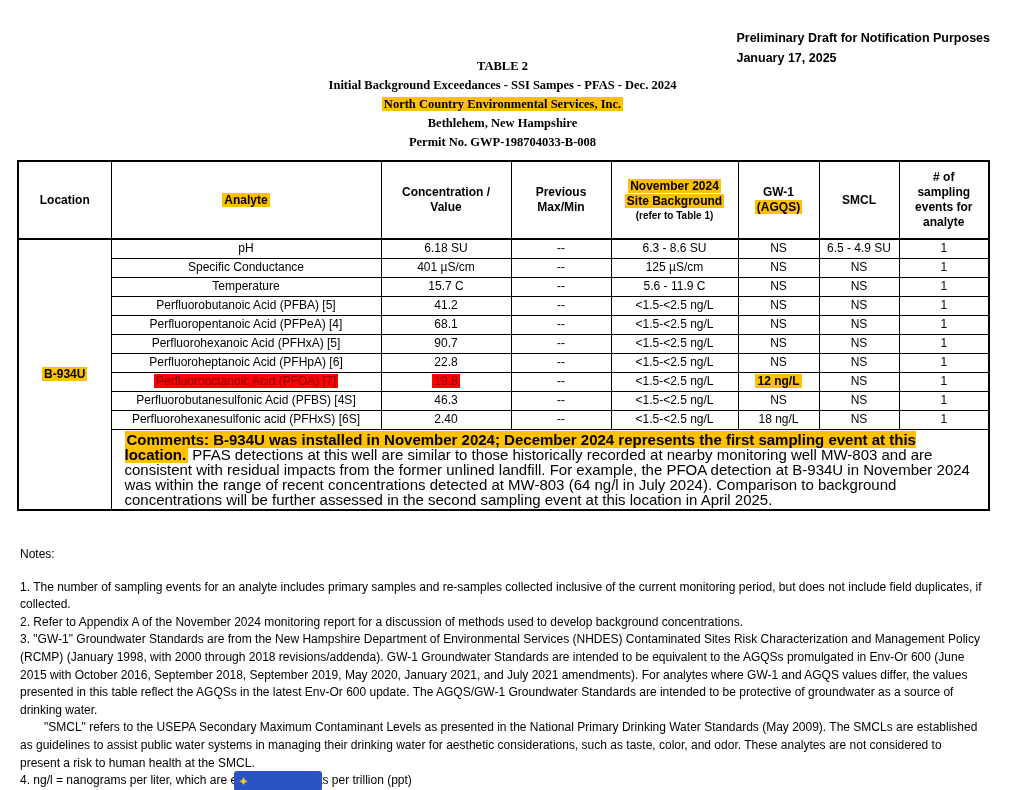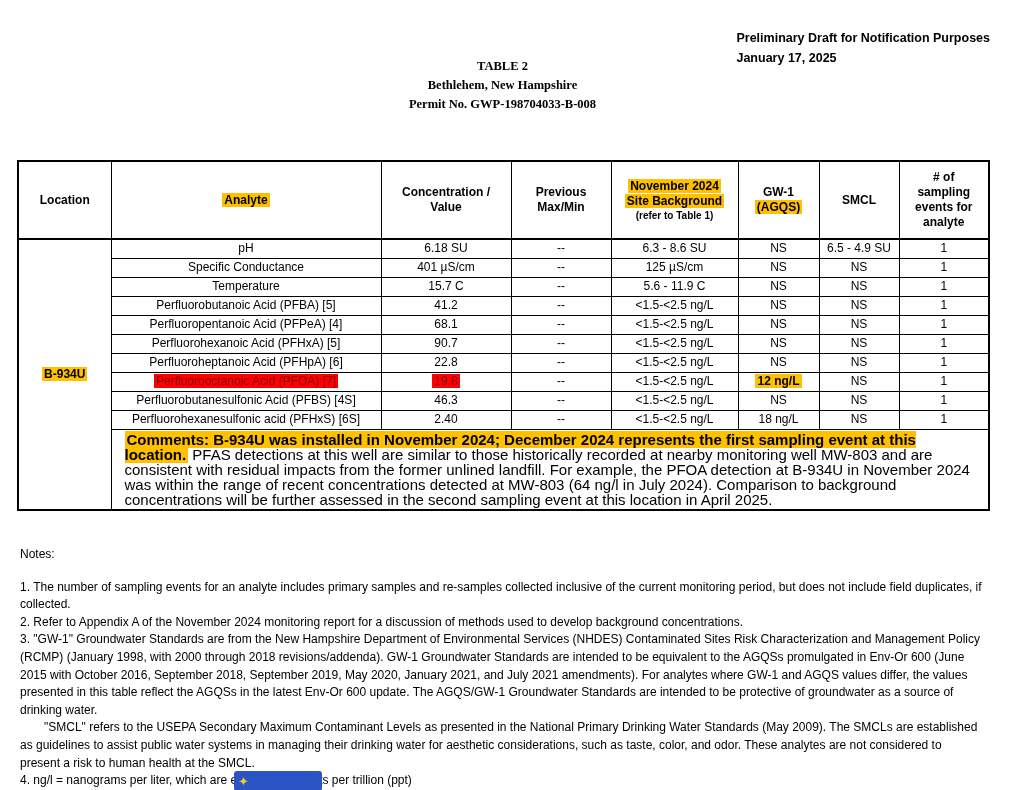--- a/index.html
+++ b/index.html
@@ -61,20 +61,22 @@
 </head>
 <body>
 
 <div class="topright">
   <div>Preliminary Draft for Notification Purposes</div>
   <div>January 17, 2025</div>
 </div>
 
 <div class="titles">
   <div>TABLE 2</div>
+  <div>Initial Background Exceedances - SSI Sampes - PFAS - Dec. 2024</div>
+  <div><span class="hl">North Country Environmental Services, Inc.</span></div>
   <div>Bethlehem, New Hampshire</div>
   <div>Permit No. GWP-198704033-B-008</div>
 </div>
 
 <table class="tbl">
   <colgroup>
     <col style="width:93px">
       <col style="width:270px">
       <col style="width:130px">
       <col style="width:100px">

